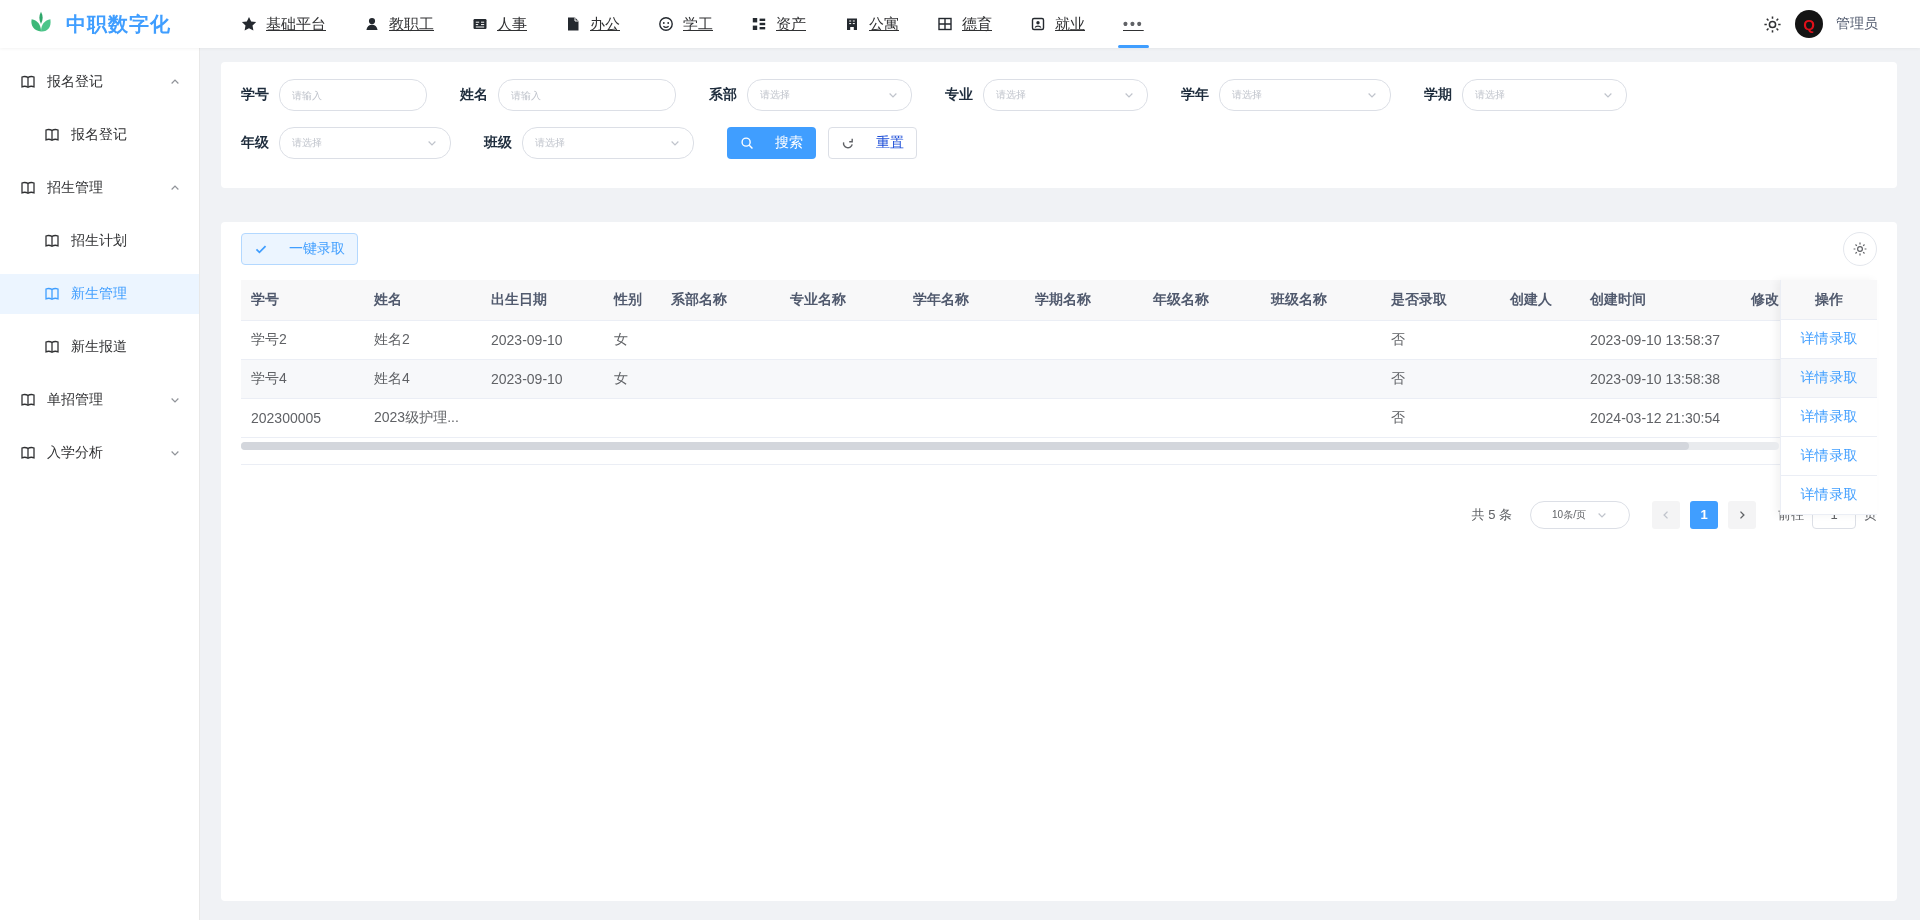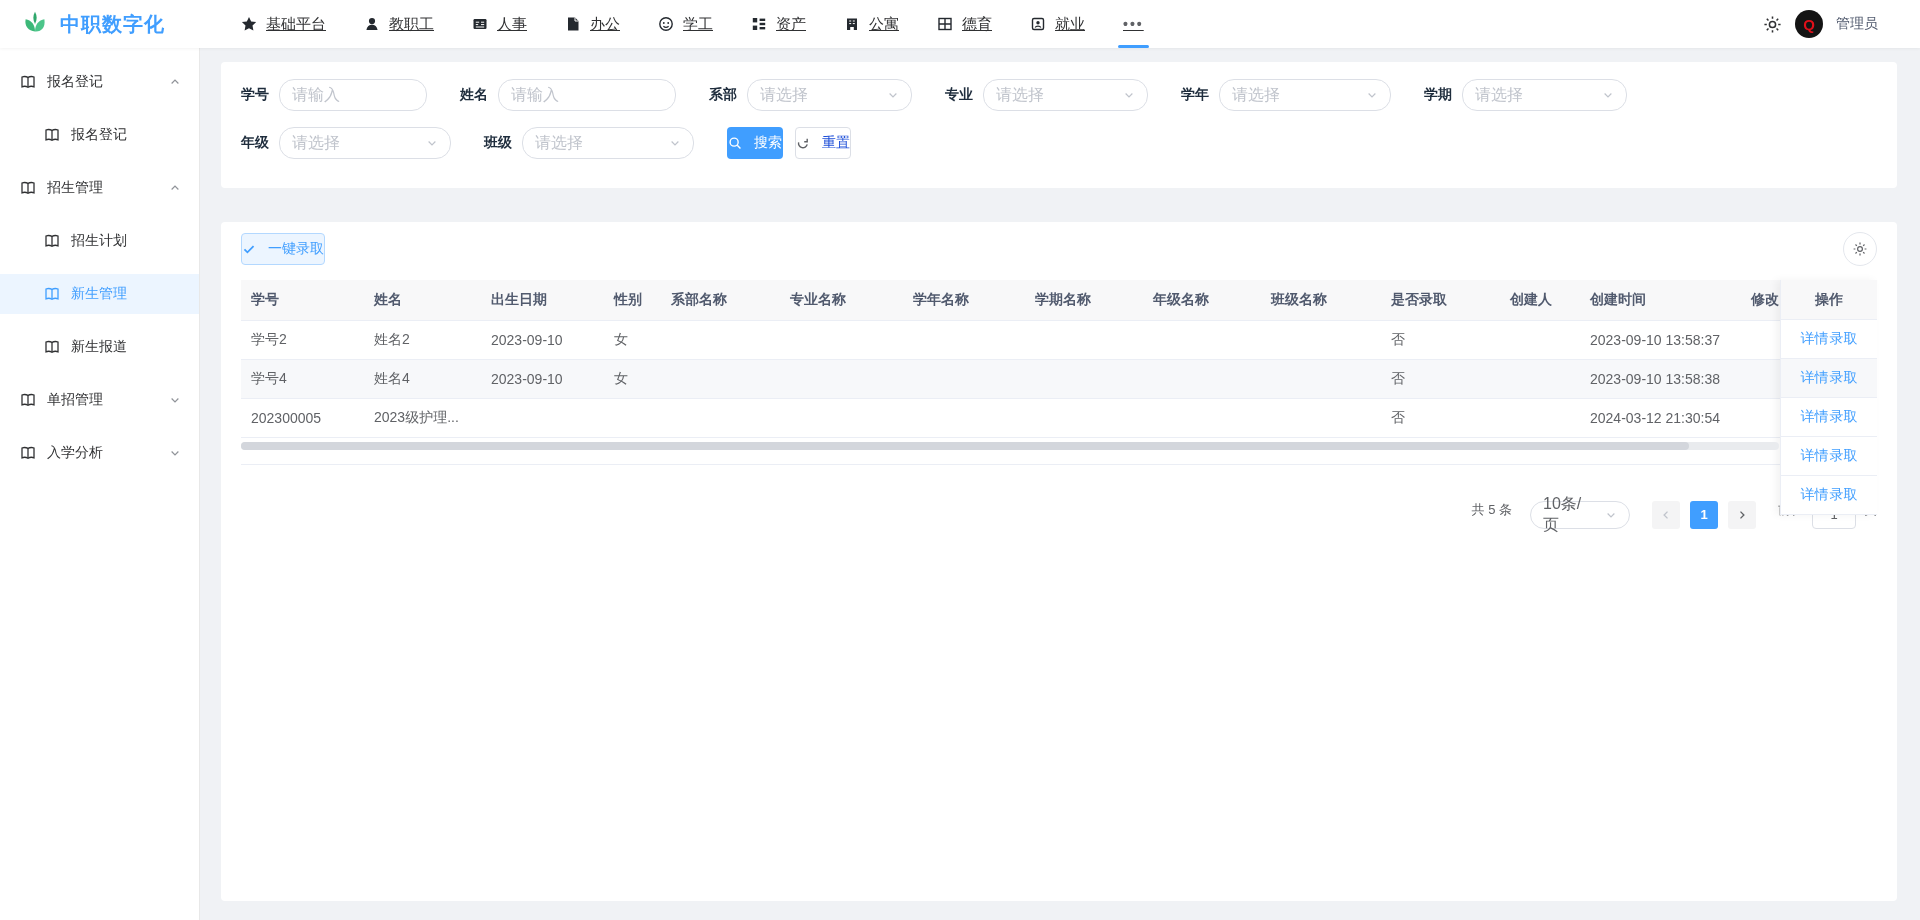--- a/index.html
+++ b/index.html
@@ -3,21 +3,21 @@
 <meta charset="utf-8">
 <style>
   * { margin:0; padding:0; box-sizing:border-box; }
   html,body { width:1920px; height:920px; overflow:hidden;
     font-family:"Liberation Sans","DejaVu Sans",sans-serif; background:#f0f2f5; color:#303133; }
   svg { display:block; }
 
   
   .topbar { height:48px; background:#fff; display:flex; align-items:center;
     position:relative; z-index:20; box-shadow:0 1px 3px rgba(0,0,0,.05); }
-  .brand { display:flex; align-items:center; gap:10px; padding-left:20px; width:200px; cursor:pointer;font-family:Liberation Serif, serif; }
+  .brand { display:flex; align-items:center; gap:10px; padding-left:26px; width:200px; cursor:pointer;font-family:Liberation Serif, serif; }
   .brand-title { font-size:20px; font-weight:bold; color:#409eff; letter-spacing:1px; white-space:nowrap; }
   .topnav { display:flex; align-items:center; height:100%; margin-left:22px;text-decoration:underline; }
   .nav-item { display:flex; align-items:center; gap:9px; height:100%; padding:0 19px;
     font-size:15px; color:#303133; cursor:pointer; position:relative; white-space:nowrap; }
   .nav-item .nicon { color:#24292f; }
   .nav-item.active::after { content:""; position:absolute; left:14px; right:14px; bottom:0;
     height:3px; background:#409eff; border-radius:2px; }
   .nav-more { font-size:14px; font-weight:bold; color:#606266; letter-spacing:2px; }
   .top-right { margin-left:auto; display:flex; align-items:center; gap:13px; padding-right:42px; }
   .gear-top { color:#303133; cursor:pointer; }
@@ -39,28 +39,28 @@
 
   .main { flex:1; padding:14px 23px 0 21px; overflow:hidden; }
   .card { background:#fff; border-radius:4px; }
 
   
   .search-card { padding:17px 20px 2px 20px; height:126px; }
   .filter-row { display:flex; align-items:center; margin-bottom:16px; }
   .field { display:flex; align-items:center; margin-right:33px; }
   .flabel { font-size:14px; font-weight:bold; color:#1f2d3d; margin-right:10px; white-space:nowrap; }
   .control { height:32px; border:1px solid #dcdfe6; border-radius:15px; background:#fff;
-    font-size:16px; display:flex; align-items:center; padding:0 12px; }
+    font-size:10px; display:flex; align-items:center; padding:0 12px; }
   input.control { color:#606266; }
   input.control::placeholder { color:#c0c4cc; }
   .select { justify-content:space-between; cursor:pointer; color:#c0c4cc; }
   .select .chev-d { color:#c0c4cc; }
   .w148{width:148px;} .w178{width:178px;} .w165{width:165px;} .w172{width:172px;}
   .btn { height:32px; border-radius:4px; font-size:14px; display:inline-flex;
-    align-items:center; gap:12px; padding:0 0; cursor:pointer; border:1px solid transparent; }
+    align-items:center; gap:21px; padding:0 12px; cursor:pointer; border:1px solid transparent; }
   .btn.primary { background:#409eff; color:#fff; margin-left:0; }
   .btn.plain { background:#fff; border-color:#dcdfe6; color:#1d4ed8; margin-left:12px; }
 
   
   .table-card { margin-top:34px; height:679px; padding:10px 20px 0 20px; position:relative; }
   .toolbar { display:flex; align-items:center; justify-content:space-between; }
   .btn.batch { background:#ecf5ff; border-color:#b3d8ff; color:#409eff; height:32px; }
   .gear-btn { width:34px; height:34px; border:1px solid #e4e7ed; border-radius:50%;
     display:flex; align-items:center; justify-content:center; color:#606266; cursor:pointer; }
 
@@ -85,21 +85,21 @@
     font-size:14px; border-bottom:1px solid #ebeef5; background:#fff; }
   .op-cell.striped { background:#f7f8fa; }
   .op-cell a { color:#409eff; text-decoration:none; cursor:pointer; white-space:nowrap; }
 
   .hscroll { position:relative; height:8px; width:1538px; margin-top:4px;
     background:#e9ebee; border-radius:4px; cursor:pointer; }
   .hscroll .thumb { position:absolute; left:0; top:0; height:8px; width:1448px;
     background:#d3d6dc; border-radius:4px; cursor:grab; }
 
   
-  .pager { display:flex; align-items:flex-start; justify-content:flex-end; margin-top:36px;
+  .pager { display:flex; align-items:center; justify-content:flex-end; margin-top:36px;
     font-size:13px; color:#606266; }
   .pager .total { margin-right:18px; }
   .psize { width:100px; height:28px; color:#606266; justify-content:center; gap:10px; position:relative; }
   .psize .chev-d { color:#c0c4cc; }
   .pbtn { min-width:28px; height:28px; border-radius:3px; background:#f4f4f5; color:#606266;
     display:flex; align-items:center; justify-content:center; cursor:pointer; margin-left:10px; }
   .pbtn.prev { margin-left:22px; color:#c0c4cc; }
   .pbtn.cur { background:#409eff; color:#fff; font-weight:bold; font-size:13px; }
   .goto-prefix { margin-left:22px; }
   .goto { width:44px; height:28px; border:1px solid #dcdfe6; border-radius:4px; text-align:center;

